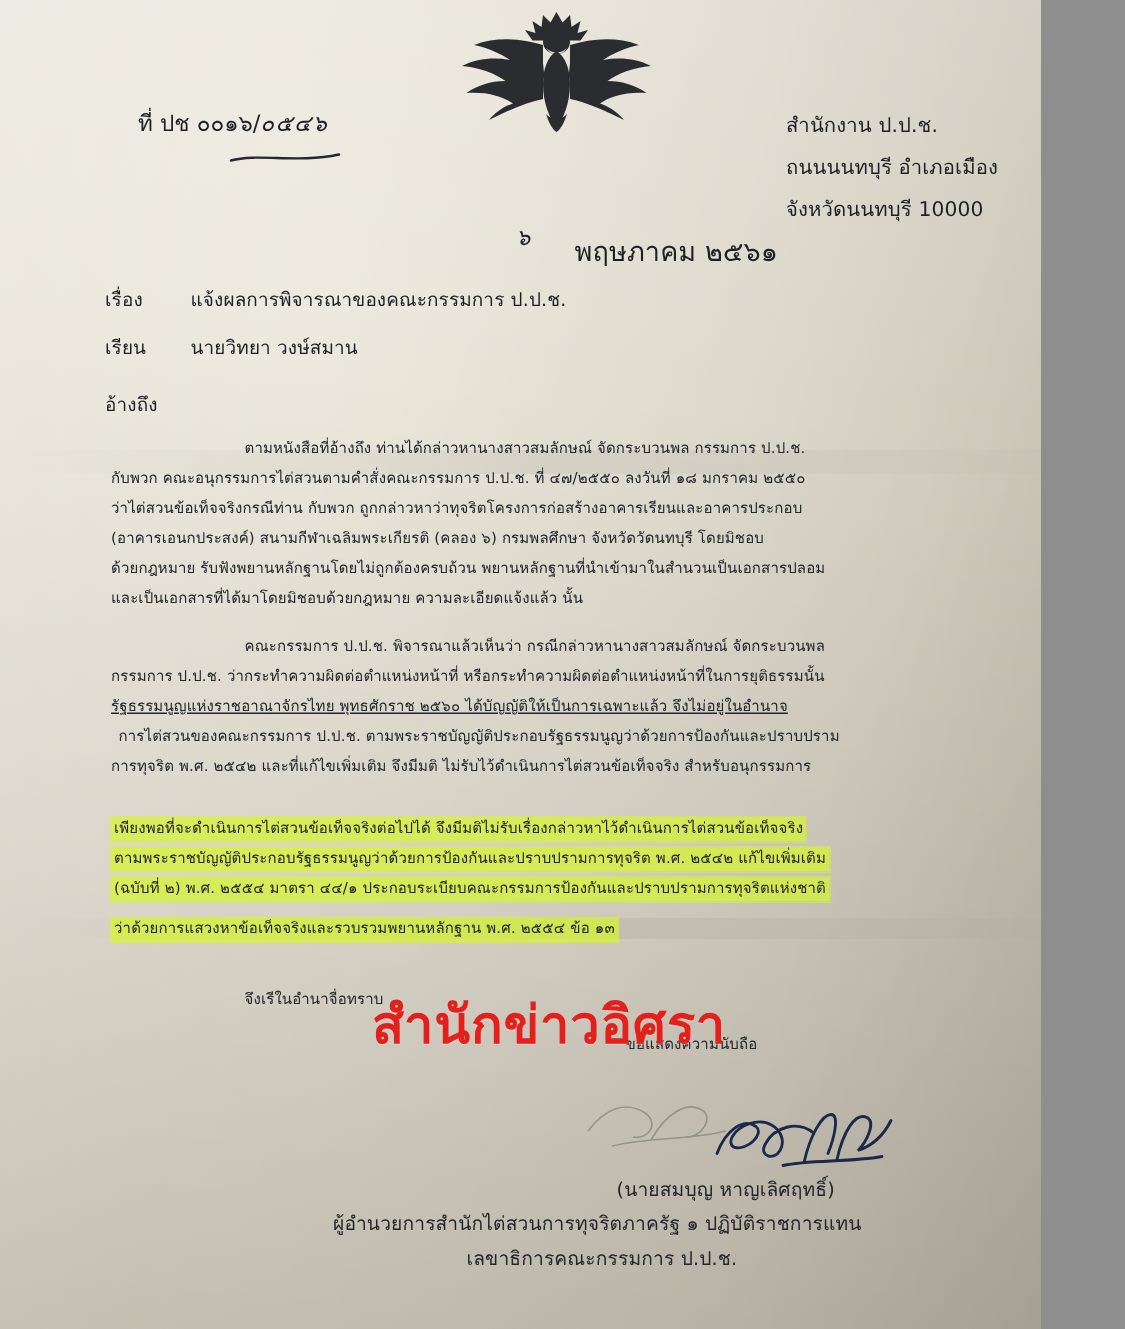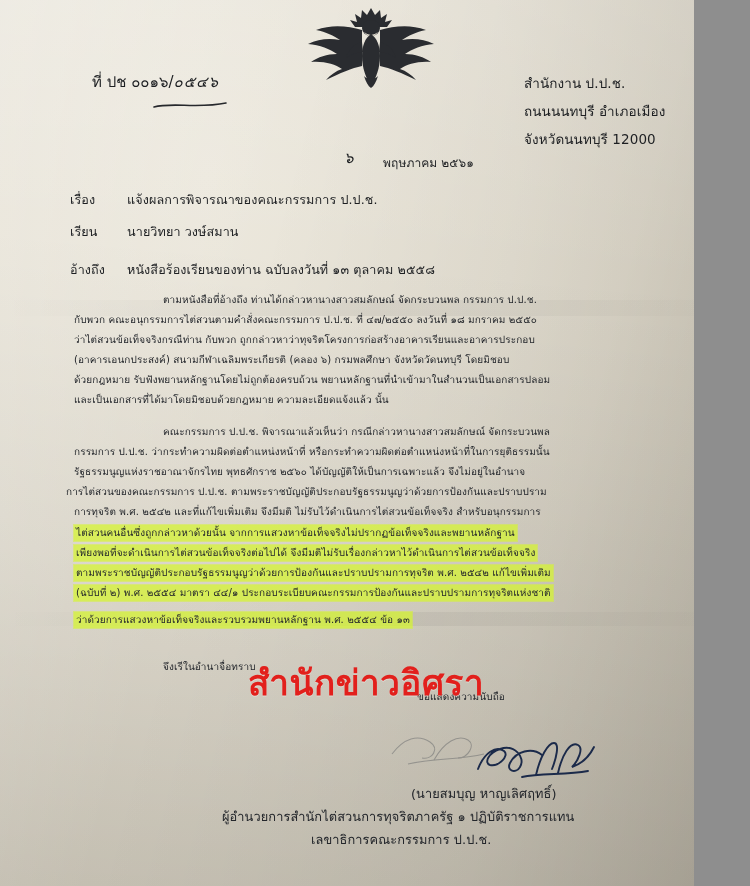--- a/index.html
+++ b/index.html
@@ -171,48 +171,46 @@
       <span>ที่ ปช ๐๐๑๖/</span><span class="written hand">๐๕๔๖</span>
     </div>
     <div class="underline-scrawl">
       <svg viewBox="0 0 78 10" width="78" height="10" xmlns="http://www.w3.org/2000/svg">
         <path d="M2 7 C20 2 46 9 74 3" stroke="#26282c" stroke-width="1.6" fill="none" stroke-linecap="round"></path>
       </svg>
     </div>
 
     <div class="txt" style="left:524px;top:72px;font-size:13.5px;">สำนักงาน ป.ป.ช.</div>
     <div class="txt" style="left:524px;top:100px;font-size:13.5px;">ถนนนนทบุรี  อำเภอเมือง</div>
-    <div class="txt" style="left:524px;top:128px;font-size:13.5px;">จังหวัดนนทบุรี  12000</div>
+    <div class="txt" style="left:524px;top:128px;font-size:13.5px;">จังหวัดนนทบุรี  10000</div>
 
     <div class="txt hand" style="left:344px;top:146px;font-size:15px;">๖</div>
-    <div class="txt" style="left:383px;top:153px;font-size:12px;">พฤษภาคม ๒๕๖๑</div>
+    <div class="txt" style="left:383px;top:153px;font-size:18px;">พฤษภาคม ๒๕๖๑</div>
 
     <div class="txt label" style="left:70px;top:190px;">เรื่อง</div>
     <div class="txt label" style="left:127px;top:190px;text-align:right;">แจ้งผลการพิจารณาของคณะกรรมการ ป.ป.ช.</div>
 
     <div class="txt label" style="left:70px;top:222px;">เรียน</div>
     <div class="txt label" style="left:127px;top:222px;">นายวิทยา  วงษ์สมาน</div>
 
     <div class="txt label" style="left:70px;top:260px;">อ้างถึง</div>
-    <div class="txt label" style="left:127px;top:260px;">หนังสือร้องเรียนของท่าน  ฉบับลงวันที่  ๑๓  ตุลาคม  ๒๕๕๘</div>
 
     <div class="txt body-line" style="left:163px;top:293px;">ตามหนังสือที่อ้างถึง ท่านได้กล่าวหานางสาวสมลักษณ์ จัดกระบวนพล กรรมการ ป.ป.ช.</div>
     <div class="txt body-line" style="left:74px;top:313px;">กับพวก คณะอนุกรรมการไต่สวนตามคำสั่งคณะกรรมการ ป.ป.ช. ที่ ๔๗/๒๕๕๐ ลงวันที่ ๑๘ มกราคม ๒๕๕๐</div>
     <div class="txt body-line" style="left:74px;top:333px;">ว่าไต่สวนข้อเท็จจริงกรณีท่าน กับพวก ถูกกล่าวหาว่าทุจริตโครงการก่อสร้างอาคารเรียนและอาคารประกอบ</div>
     <div class="txt body-line" style="left:74px;top:353px;">(อาคารเอนกประสงค์) สนามกีฬาเฉลิมพระเกียรติ (คลอง ๖) กรมพลศึกษา จังหวัดวัดนทบุรี โดยมิชอบ</div>
     <div class="txt body-line" style="left:74px;top:373px;">ด้วยกฎหมาย รับฟังพยานหลักฐานโดยไม่ถูกต้องครบถ้วน พยานหลักฐานที่นำเข้ามาในสำนวนเป็นเอกสารปลอม</div>
     <div class="txt body-line" style="left:74px;top:393px;">และเป็นเอกสารที่ได้มาโดยมิชอบด้วยกฎหมาย ความละเอียดแจ้งแล้ว นั้น</div>
 
     <div class="txt body-line" style="left:163px;top:425px;">คณะกรรมการ ป.ป.ช. พิจารณาแล้วเห็นว่า กรณีกล่าวหานางสาวสมลักษณ์ จัดกระบวนพล</div>
     <div class="txt body-line" style="left:74px;top:445px;">กรรมการ ป.ป.ช. ว่ากระทำความผิดต่อตำแหน่งหน้าที่ หรือกระทำความผิดต่อตำแหน่งหน้าที่ในการยุติธรรมนั้น</div>
-    <div class="txt body-line" style="left:74px;top:465px;">รัฐธรรมนูญแห่งราชอาณาจักรไทย พุทธศักราช ๒๕๖๐ ได้บัญญัติให้เป็นการเฉพาะแล้ว จึงไม่อยู่ในอำนาจ</div>
-    <div class="txt body-line" style="left:66px;top:485px;">การไต่สวนของคณะกรรมการ ป.ป.ช. ตามพระราชบัญญัติประกอบรัฐธรรมนูญว่าด้วยการป้องกันและปราบปราม</div>
+    <div class="txt body-line" style="left:74px;top:465px;text-decoration:underline;">รัฐธรรมนูญแห่งราชอาณาจักรไทย พุทธศักราช ๒๕๖๐ ได้บัญญัติให้เป็นการเฉพาะแล้ว จึงไม่อยู่ในอำนาจ</div>
+    <div class="txt body-line" style="left:79px;top:485px;">การไต่สวนของคณะกรรมการ ป.ป.ช. ตามพระราชบัญญัติประกอบรัฐธรรมนูญว่าด้วยการป้องกันและปราบปราม</div>
     <div class="txt body-line" style="left:74px;top:505px;">การทุจริต พ.ศ. ๒๕๔๒ และที่แก้ไขเพิ่มเติม จึงมีมติ ไม่รับไว้ดำเนินการไต่สวนข้อเท็จจริง สำหรับอนุกรรมการ</div>
 
-    <div class="txt body-line hl" style="left:74px;top:525px;padding:1px 2px;">ไต่สวนคนอื่นซึ่งถูกกล่าวหาด้วยนั้น จากการแสวงหาข้อเท็จจริงไม่ปรากฏข้อเท็จจริงและพยานหลักฐาน</div>
     <div class="txt body-line hl" style="left:74px;top:545px;padding:1px 2px;">เพียงพอที่จะดำเนินการไต่สวนข้อเท็จจริงต่อไปได้ จึงมีมติไม่รับเรื่องกล่าวหาไว้ดำเนินการไต่สวนข้อเท็จจริง</div>
     <div class="txt body-line hl" style="left:74px;top:565px;padding:1px 2px;">ตามพระราชบัญญัติประกอบรัฐธรรมนูญว่าด้วยการป้องกันและปราบปรามการทุจริต พ.ศ. ๒๕๔๒ แก้ไขเพิ่มเติม</div>
     <div class="txt body-line hl" style="left:74px;top:585px;padding:1px 2px;text-align:center;">(ฉบับที่ ๒) พ.ศ. ๒๕๕๔ มาตรา ๔๔/๑ ประกอบระเบียบคณะกรรมการป้องกันและปราบปรามการทุจริตแห่งชาติ</div>
     <div class="txt body-line hl" style="left:74px;top:612px;padding:1px 2px;">ว่าด้วยการแสวงหาข้อเท็จจริงและรวบรวมพยานหลักฐาน พ.ศ. ๒๕๕๔ ข้อ ๑๓</div>
 
     <div class="txt body-line" style="left:163px;top:660px;">จึงเรีในอำนาจื่อทราบ</div>
     <div class="txt body-line" style="left:417px;top:690px;">ขอแสดงความนับถือ</div>
 
     <div class="sig">
       <svg viewBox="0 0 130 50" width="130" height="50" xmlns="http://www.w3.org/2000/svg">

